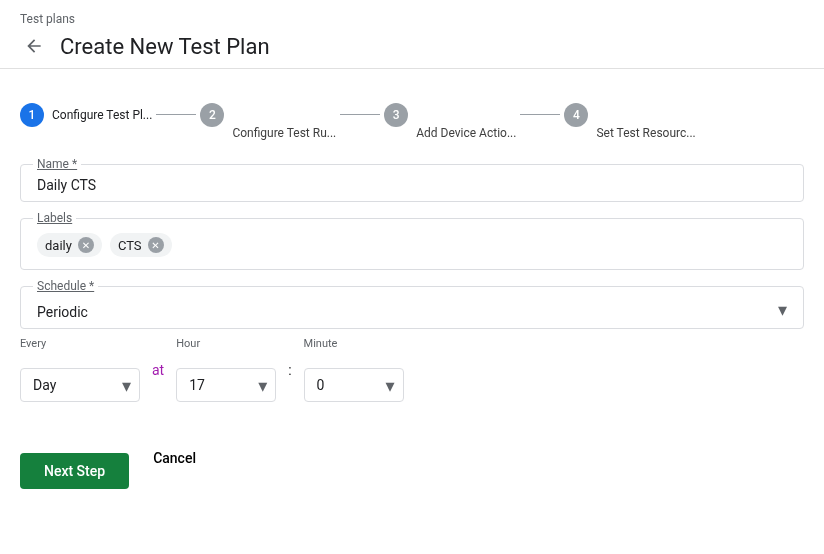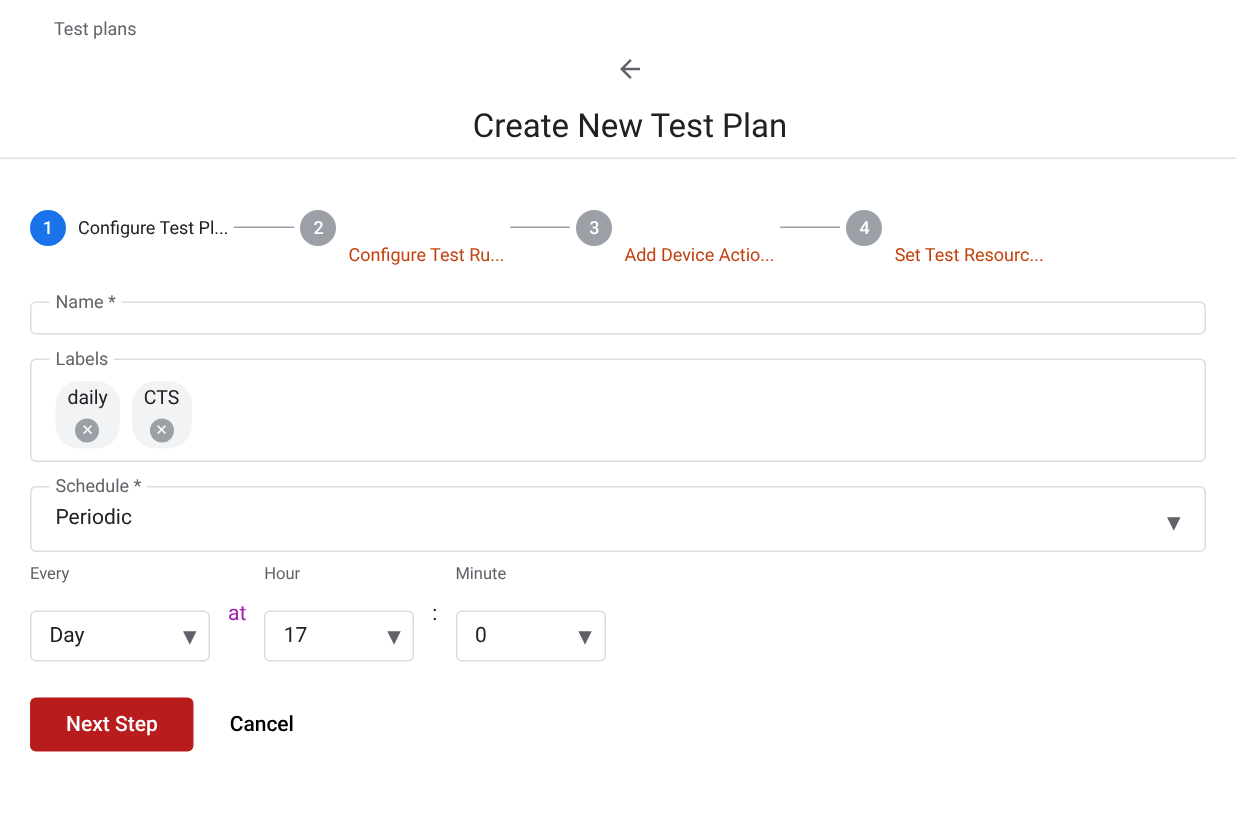--- a/index.html
+++ b/index.html
@@ -7,35 +7,34 @@
       font-family: Roboto, Arial, sans-serif;
       background: #fff;
       color: #202124;
       font-size: 14px;
       width: 824px;
       height: 554px;
       overflow: hidden;
     }
 
     .page-header {
-      padding: 12px 20px 8px 36px;
+      padding: 12px 20px 8px 20px;
       border-bottom: 1px solid #e0e0e0;
     }
 
     .breadcrumb {
       font-size: 12px;
       color: #5f6368;
       margin-bottom: 6px;
     }
 
     .title-row {
       display: flex;
       align-items: center;
       gap: 12px;
-      flex-direction: column;
     }
 
     .back-btn {
       background: none;
       border: none;
       cursor: pointer;
       color: #5f6368;
       display: flex;
       align-items: center;
       padding: 4px;
@@ -90,21 +89,21 @@
     .step-label {
       font-size: 12px;
       color: #202124;
       white-space: nowrap;
       overflow: hidden;
       text-overflow: ellipsis;
       max-width: 110px;
     }
 
     .step-label.inactive {
-      color: #c2410c;
+      color: #404040;
       margin-top: 37px;
     }
 
     .step-connector {
       height: 1px;
       width: 40px;
       background: #9aa0a6;
       margin: 0 4px;
       flex-shrink: 0;
     }
@@ -119,20 +118,21 @@
     }
 
     .field-label {
       position: absolute;
       top: -8px;
       left: 12px;
       background: #fff;
       padding: 0 4px;
       font-size: 12px;
       color: #5f6368;
+      text-decoration: underline;
     }
 
     .field-label.required::after {
       content: ' *';
     }
 
     .field-input {
       width: 100%;
       border: none;
       outline: none;
@@ -161,21 +161,20 @@
     }
 
     .chip {
       display: flex;
       align-items: center;
       background: #f1f3f4;
       border-radius: 16px;
       padding: 4px 8px;
       font-size: 13px;
       gap: 6px;
-      flex-direction: column;
     }
 
     .chip-close {
       width: 16px;
       height: 16px;
       border-radius: 50%;
       background: #9aa0a6;
       color: #fff;
       display: flex;
       align-items: center;
@@ -189,21 +188,21 @@
     .select-field {
       position: relative;
       border: 1px solid #dadce0;
       border-radius: 4px;
       padding: 12px 16px 8px;
       margin-bottom: 8px;
     }
 
     .select-inner {
       display: flex;
-      align-items: flex-start;
+      align-items: flex-end;
       justify-content: space-between;
     }
 
     .select-value {
       font-size: 14px;
       color: #202124;
     }
 
     .select-arrow {
       color: #5f6368;
@@ -265,29 +264,30 @@
     }
 
     
     .button-row {
       display: flex;
       align-items: center;
       gap: 16px;
     }
 
     .btn-primary {
-      background: #b91c1c;
+      background: #15803d;
       color: #fff;
       border: none;
       border-radius: 4px;
       padding: 10px 24px;
       font-size: 14px;
       font-weight: 500;
       cursor: pointer;
       font-family: inherit;
+      margin-top: 27px;
     }
 
     .btn-text {
       background: none;
       border: none;
       color: #000000;
       font-size: 14px;
       font-weight: 500;
       cursor: pointer;
       font-family: inherit;
@@ -332,20 +332,21 @@
     <div class="step-connector"></div>
 
     <div class="step">
       <div class="step-circle inactive">4</div>
       <span class="step-label inactive">Set Test Resourc...</span>
     </div>
   </div>
 
   <div class="form-field">
     <span class="field-label required">Name</span>
+    <input class="field-input" type="text" value="Daily CTS" style="">
   </div>
 
   <div class="labels-field">
     <span class="field-label">Labels</span>
     <div class="labels-inner">
       <div class="chip">
         <span>daily</span>
         <div class="chip-close">✕</div>
       </div>
       <div class="chip">

